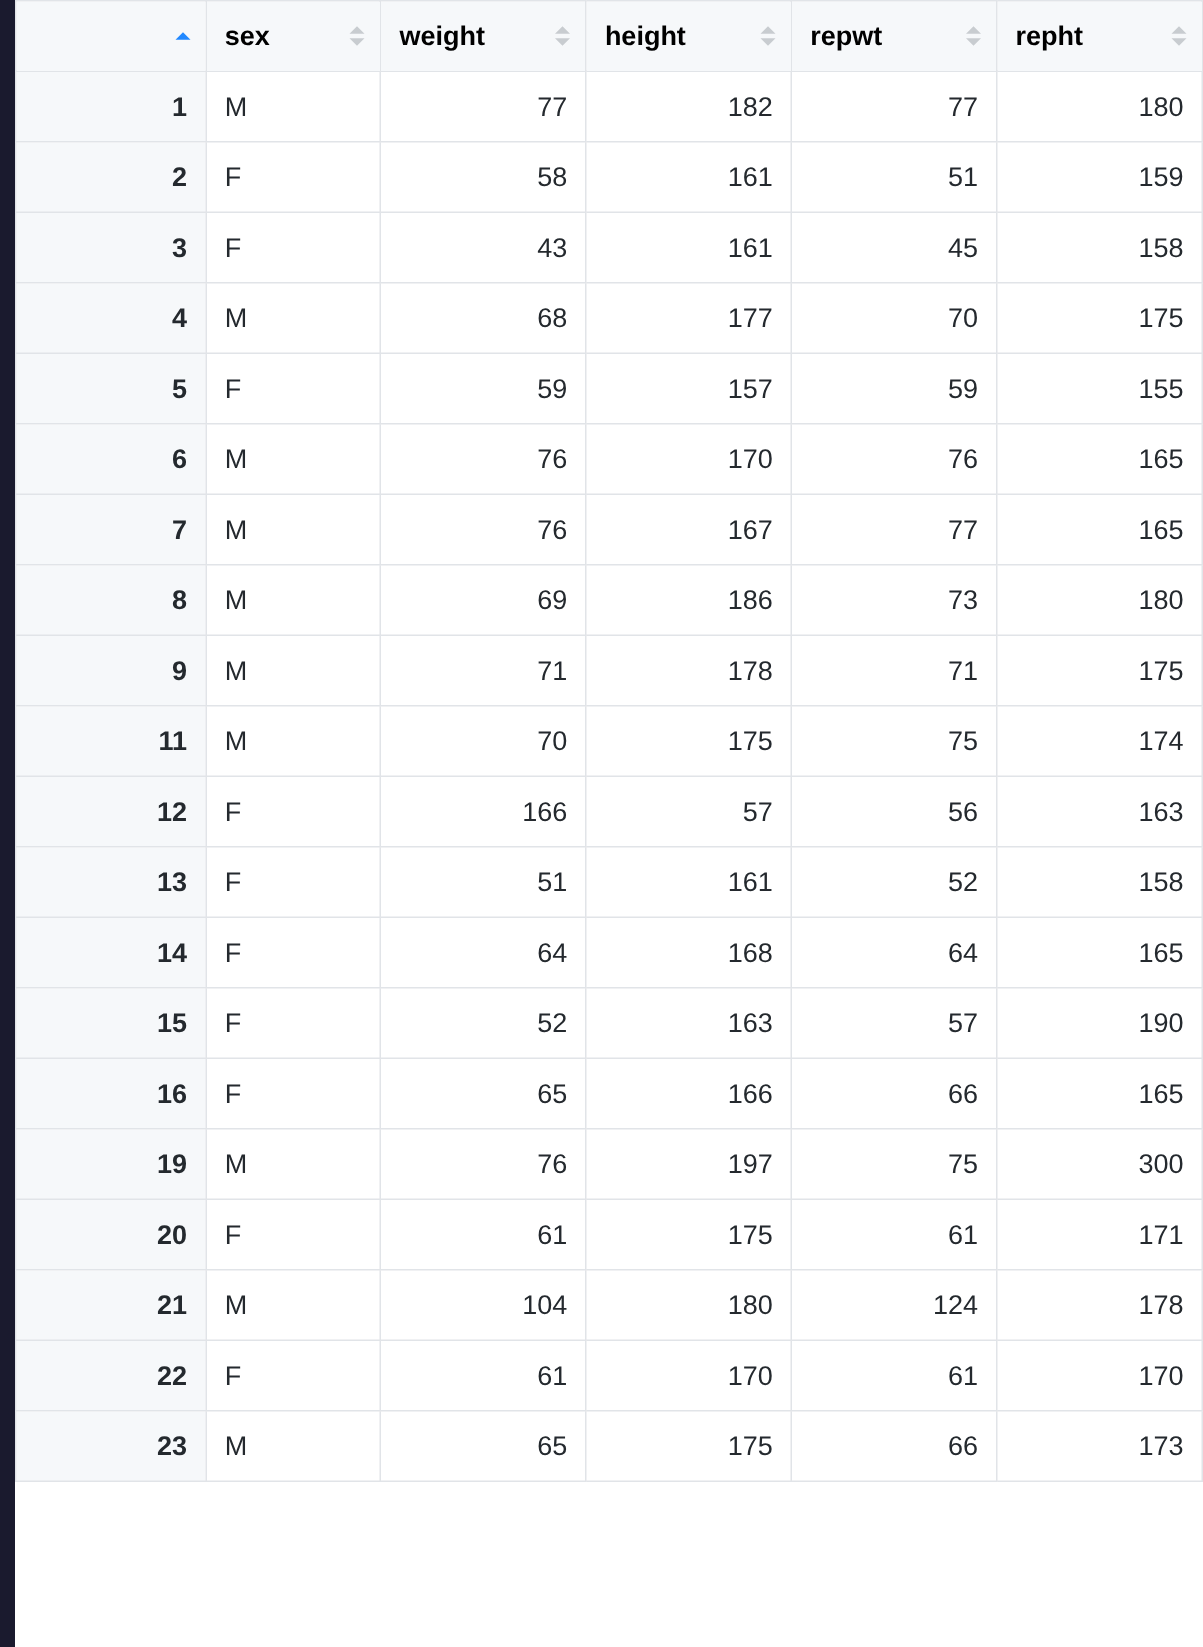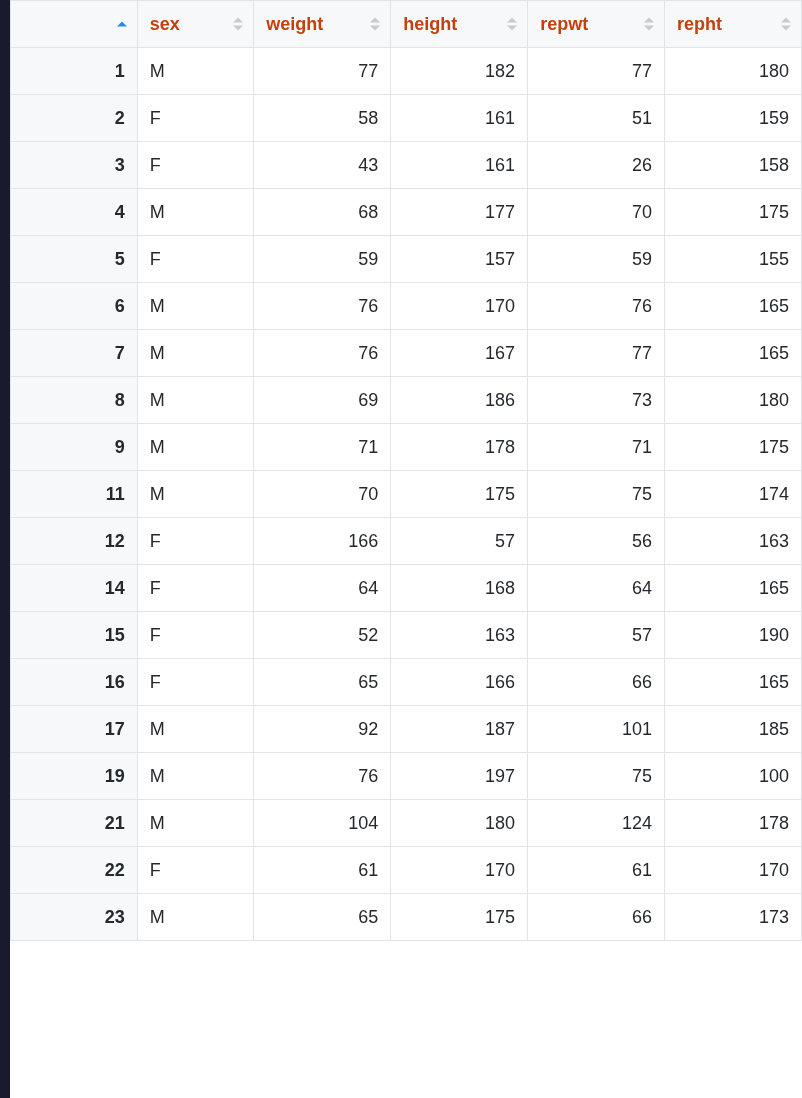--- a/index.html
+++ b/index.html
@@ -36,21 +36,21 @@
       padding: 11px 12px;
       height: 47px;
       overflow: hidden;
       white-space: nowrap;
     }
     thead th {
       background: #f6f8fa;
       font-weight: 700;
       text-align: left;
       position: relative;
-      color: #c2410c;
+      color: #000000;
     }
     thead th.row-header {
       text-align: right;
     }
     .sort-icon {
       position: absolute;
       right: 10px;
       top: 50%;
       transform: translateY(-50%);
       display: flex;
@@ -173,21 +173,21 @@
             <td class="num-cell">58</td>
             <td class="num-cell">161</td>
             <td class="num-cell">51</td>
             <td class="num-cell">159</td>
           </tr>
           <tr>
             <th>3</th>
             <td class="text-cell">F</td>
             <td class="num-cell">43</td>
             <td class="num-cell">161</td>
-            <td class="num-cell">26</td>
+            <td class="num-cell">45</td>
             <td class="num-cell">158</td>
           </tr>
           <tr>
             <th>4</th>
             <td class="text-cell">M</td>
             <td class="num-cell">68</td>
             <td class="num-cell">177</td>
             <td class="num-cell">70</td>
             <td class="num-cell">175</td>
           </tr>
@@ -241,20 +241,28 @@
           </tr>
           <tr>
             <th>12</th>
             <td class="text-cell">F</td>
             <td class="num-cell">166</td>
             <td class="num-cell">57</td>
             <td class="num-cell">56</td>
             <td class="num-cell">163</td>
           </tr>
           <tr>
+            <th>13</th>
+            <td class="text-cell">F</td>
+            <td class="num-cell">51</td>
+            <td class="num-cell">161</td>
+            <td class="num-cell">52</td>
+            <td class="num-cell">158</td>
+          </tr>
+          <tr>
             <th>14</th>
             <td class="text-cell">F</td>
             <td class="num-cell">64</td>
             <td class="num-cell">168</td>
             <td class="num-cell">64</td>
             <td class="num-cell">165</td>
           </tr>
           <tr>
             <th>15</th>
             <td class="text-cell">F</td>
@@ -265,34 +273,34 @@
           </tr>
           <tr>
             <th>16</th>
             <td class="text-cell">F</td>
             <td class="num-cell">65</td>
             <td class="num-cell">166</td>
             <td class="num-cell">66</td>
             <td class="num-cell">165</td>
           </tr>
           <tr>
-            <th>17</th>
-            <td class="text-cell">M</td>
-            <td class="num-cell">92</td>
-            <td class="num-cell">187</td>
-            <td class="num-cell">101</td>
-            <td class="num-cell">185</td>
-          </tr>
-          <tr>
             <th>19</th>
             <td class="text-cell">M</td>
             <td class="num-cell">76</td>
             <td class="num-cell">197</td>
             <td class="num-cell">75</td>
-            <td class="num-cell">100</td>
+            <td class="num-cell">300</td>
+          </tr>
+          <tr>
+            <th>20</th>
+            <td class="text-cell">F</td>
+            <td class="num-cell">61</td>
+            <td class="num-cell">175</td>
+            <td class="num-cell">61</td>
+            <td class="num-cell">171</td>
           </tr>
           <tr>
             <th>21</th>
             <td class="text-cell">M</td>
             <td class="num-cell">104</td>
             <td class="num-cell">180</td>
             <td class="num-cell">124</td>
             <td class="num-cell">178</td>
           </tr>
           <tr>

